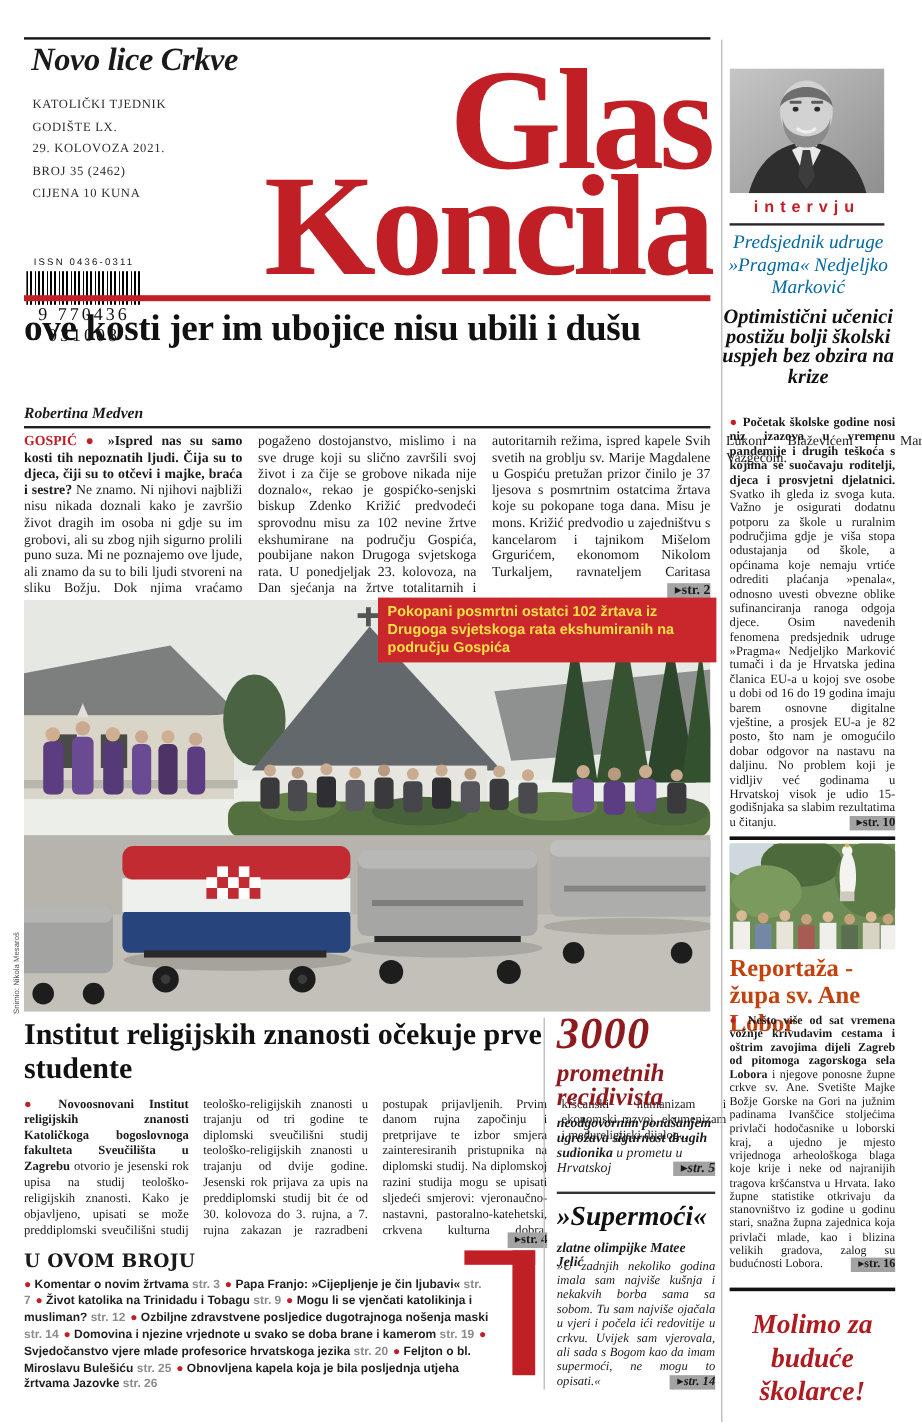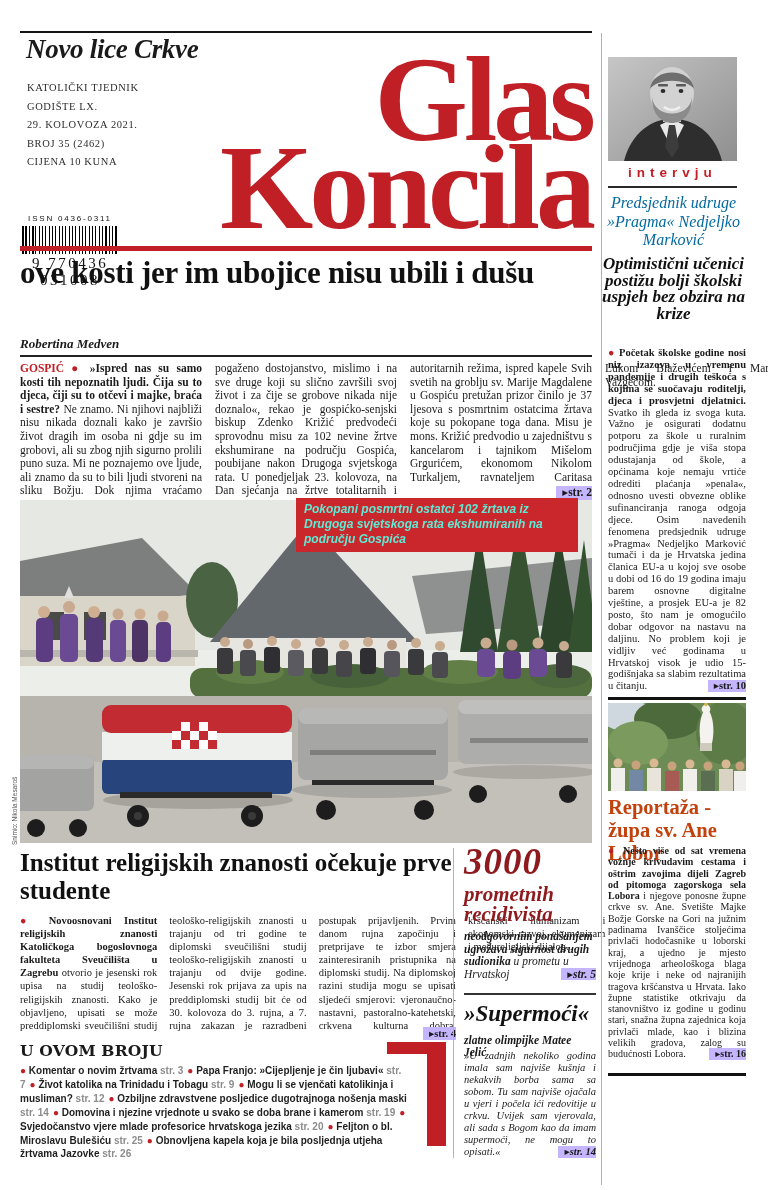--- a/index.html
+++ b/index.html
@@ -23,27 +23,27 @@
 
   
   .headline{left:20px;top:256px;width:580px;font-size:31px;line-height:34px;font-weight:bold;letter-spacing:-0.3px;color:#111;}
   .byline{left:20px;top:336px;font-size:13px;font-weight:bold;font-style:italic;}
   .rule-byline{left:20px;top:355px;width:572px;height:2px;background:#222;}
   .story{left:20px;top:362px;width:572px;height:138px;column-count:3;column-gap:13px;
          font-size:11.5px;line-height:13.6px;position:absolute;}
   .dateline{color:#c01f26;font-weight:bold;}
   .blt{color:#c01f26;font-weight:bold;}
   .lead-b{font-weight:bold;}
-  .pref-abs{position:absolute;right:0;bottom:0;background:#c4b5fd;padding-left:6px;font-weight:bold;margin-top:24px;}
+  .pref-abs{position:absolute;right:0;bottom:0;background:#a3a3a3;padding-left:6px;font-weight:bold;margin-top:24px;}
 
   
   .photo{left:20px;top:500px;width:572px;height:343px;}
-  .caption{position:absolute;left:276px;top:-2px;width:266px;background:#ca272c;color:#5eead4;
+  .caption{position:absolute;left:295px;top:-2px;width:266px;background:#ca272c;color:#fde047;
            font-family:"Liberation Sans","DejaVu Sans",sans-serif;font-weight:bold;font-size:12px;
-           line-height:15px;padding:4px 8px 5px;font-style:italic;}
+           line-height:15px;padding:4px 8px 5px;}
   .credit{left:11px;top:845px;width:95px;transform:rotate(-90deg);transform-origin:0 0;
           font-family:"Liberation Sans","DejaVu Sans",sans-serif;font-size:6.5px;color:#555;}
 
   
   .inst-title{left:20px;top:849px;width:436px;text-align:left;font-size:25px;line-height:28px;font-weight:bold;color:#111;}
   .inst{left:20px;top:914px;width:436px;height:126px;column-count:3;column-gap:12px;
         font-size:10.5px;line-height:13.1px;position:absolute;}
 
   
   .vsep-mid{left:453px;top:848px;width:1px;height:310px;background:#b3b3b3;}
@@ -359,14 +359,15 @@
     </svg>
   </div>
   <div class="abs lobor-title">Reportaža - župa sv. Ane Lobor</div>
   <div class="rcol-body lobor-body jus">
     <span class="blt">●</span>
     <span class="lead-b">Nešto više od sat vremena vožnje krivudavim cestama i oštrim zavojima dijeli Zagreb od pitomoga zagorskoga sela Lobora</span><span> i njegove ponosne župne crkve sv. Ane. Svetište Majke Božje Gorske na Gori na južnim padinama Ivanščice stoljećima privlači hodočasnike u loborski kraj, a ujedno je mjesto vrijednoga arheološkoga blaga koje krije i neke od najranijih tragova kršćanstva u Hrvata. Iako župne statistike otkrivaju da stanovništvo iz godine u godinu stari, snažna župna zajednica koja privlači mlade, kao i blizina velikih gradova, zalog su budućnosti Lobora.</span>
     <span class="pref-abs">▸str. 16</span>
   </div>
 
   <div class="abs rule-molimo"></div>
+  <div class="abs molimo">Molimo za buduće školarce!</div>
 
 </div>
 
 </body></html>

